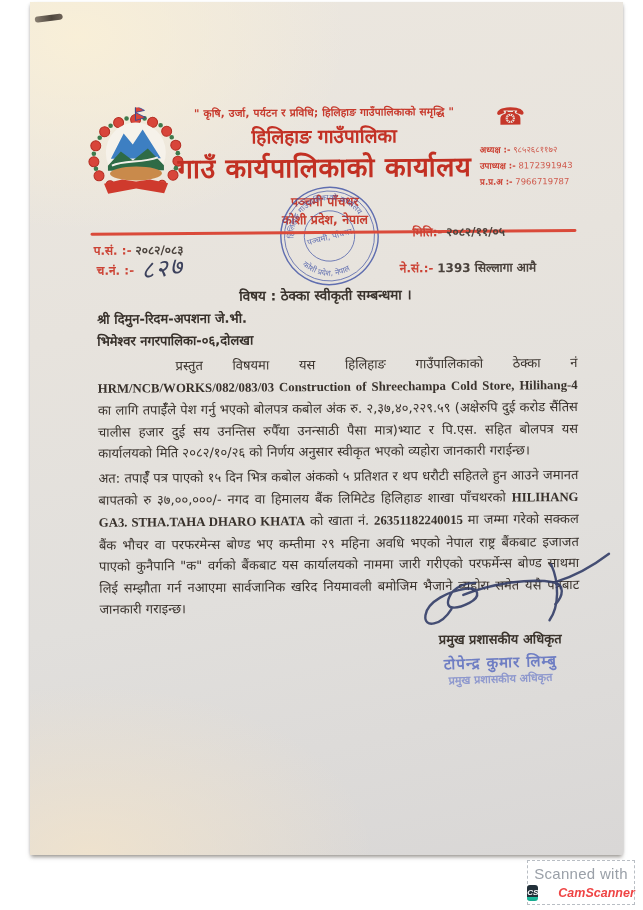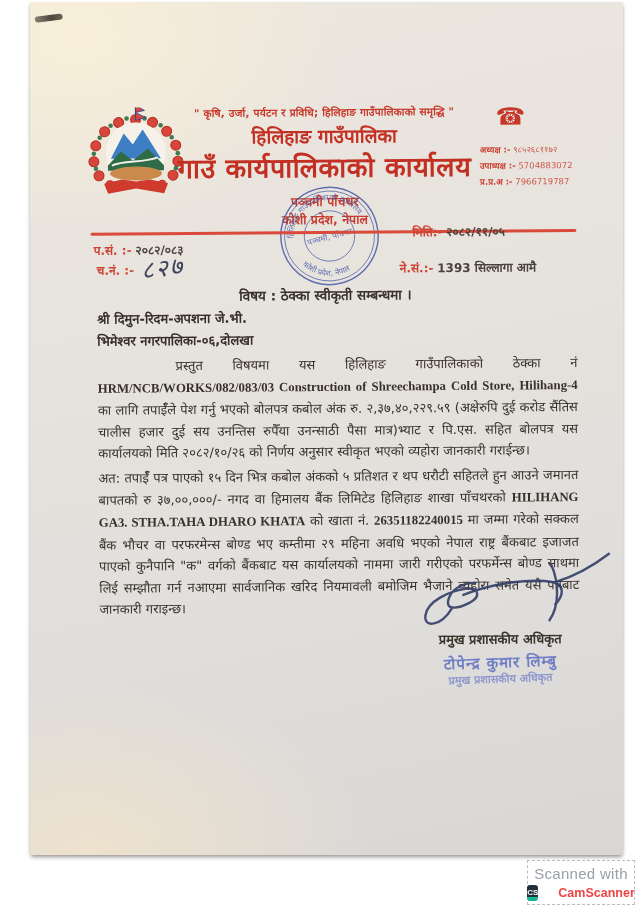--- a/index.html
+++ b/index.html
@@ -72,21 +72,21 @@
     font-size:13px; font-weight:600; color:#3a332c; }
   .stamp-name { position:absolute; left:366px; top:651px; width:205px; text-align:center;
     font-size:15px; font-weight:700; color:#5c6ec0; transform:rotate(-1.5deg); opacity:.85; letter-spacing:1px; }
   .stamp-title { position:absolute; left:366px; top:670px; width:205px; text-align:center;
     font-size:11px; font-weight:700; color:#7b88cb; transform:rotate(-1.5deg); opacity:.8; }
 
   .cs-badge { position:absolute; left:527px; top:860px; width:108px; height:45px;
     background:#ffffff; border:1px dashed #b9bec4; padding:4px 4px 3px;
     font-family:"Liberation Sans", sans-serif; text-align:center; }
   .cs-line1 { font-size:15px; color:#9aa0a8; letter-spacing:.3px; }
-  .cs-row { display:flex; align-items:center; justify-content:center; gap:20px; margin-top:3px; }
+  .cs-row { display:flex; align-items:center; justify-content:center; gap:20px; margin-top:3px;font-style:italic; }
   .cs-logo { width:16px; height:16px; border-radius:3px;
     background:linear-gradient(180deg,#223039 0%, #223039 72%, #1cc3a4 72%, #17a98e 100%);
     color:#fff; font-size:8px; font-weight:700; display:flex; align-items:center; justify-content:center;
     line-height:1; }
   .cs-brand { font-size:12.5px; font-weight:700; color:#ef4444; }
 
   .stamp-text { font-family:"DejaVu Sans", sans-serif; fill:#4355a6; }
 </style>
 </head>
 <body>
@@ -145,21 +145,21 @@
     <div class="office-title">गाउँ कार्यपालिकाको कार्यालय</div>
 
     <div class="phone-icon">☎</div>
     <div class="contacts">
       <div class="contact-row">
         <span class="meta-label">अध्यक्ष :-</span>
         <span>९८५२६८११७२</span>
       </div>
       <div class="contact-row">
         <span class="meta-label">उपाध्यक्ष :-</span>
-        <span>5704883072</span>
+        <span>8172391943</span>
       </div>
       <div class="contact-row">
         <span class="meta-label">प्र.प्र.अ :-</span>
         <span>7966719787</span>
       </div>
     </div>
 
     <div class="addr1">पञ्चमी पाँचथर</div>
     <div class="addr2">कोशी प्रदेश, नेपाल</div>
 

